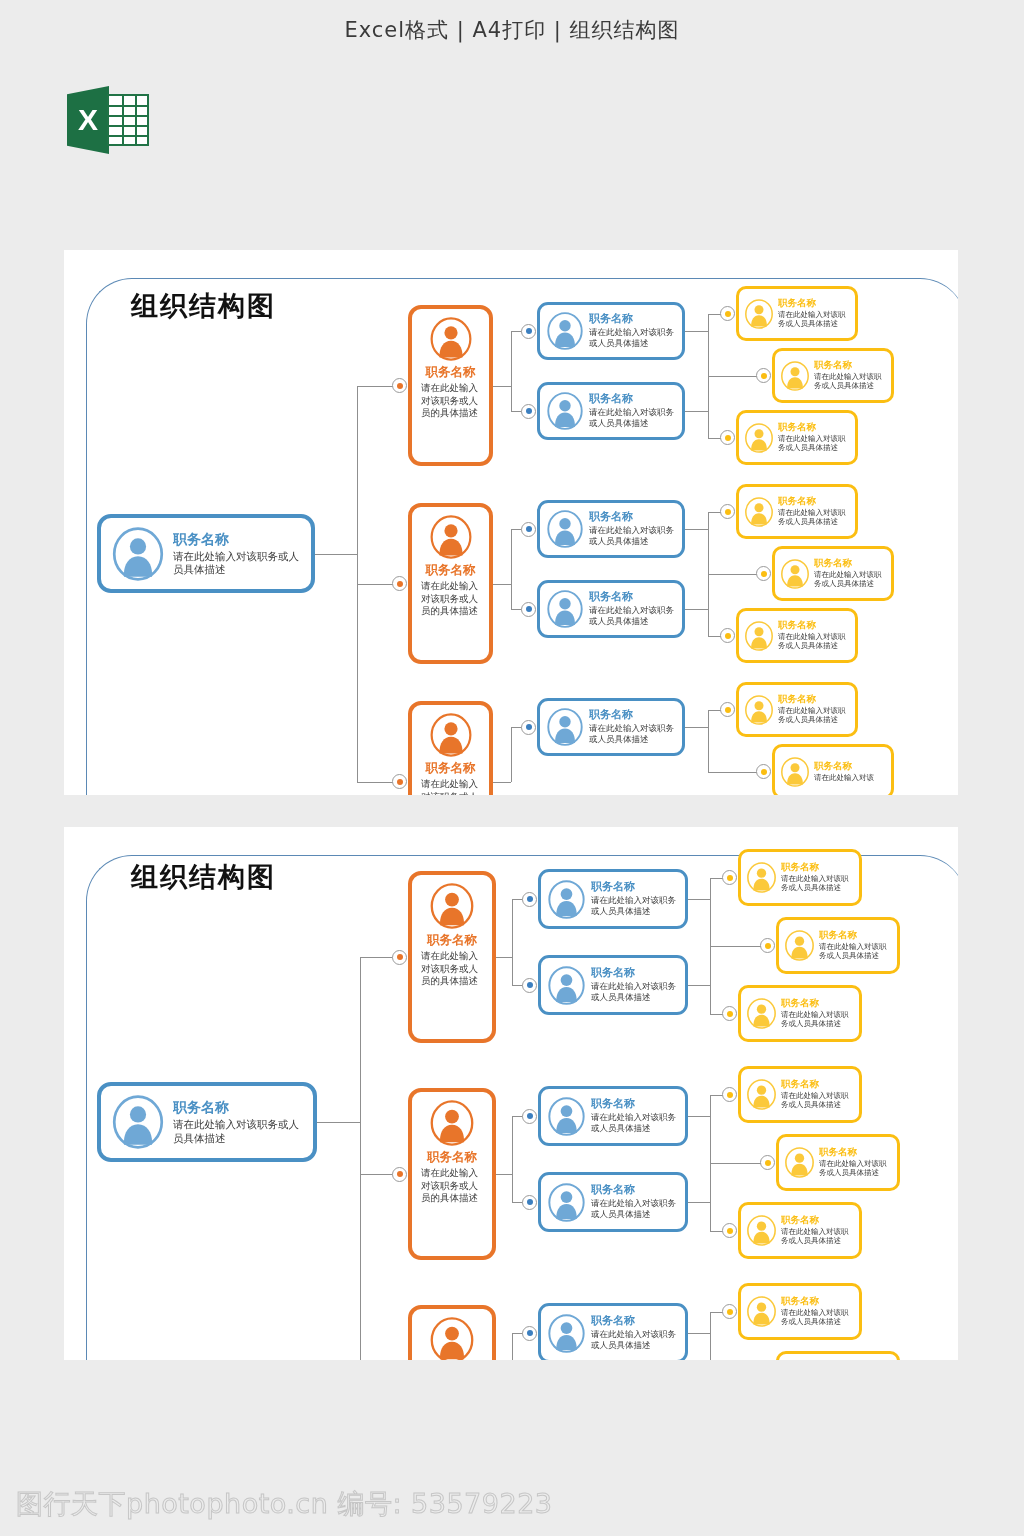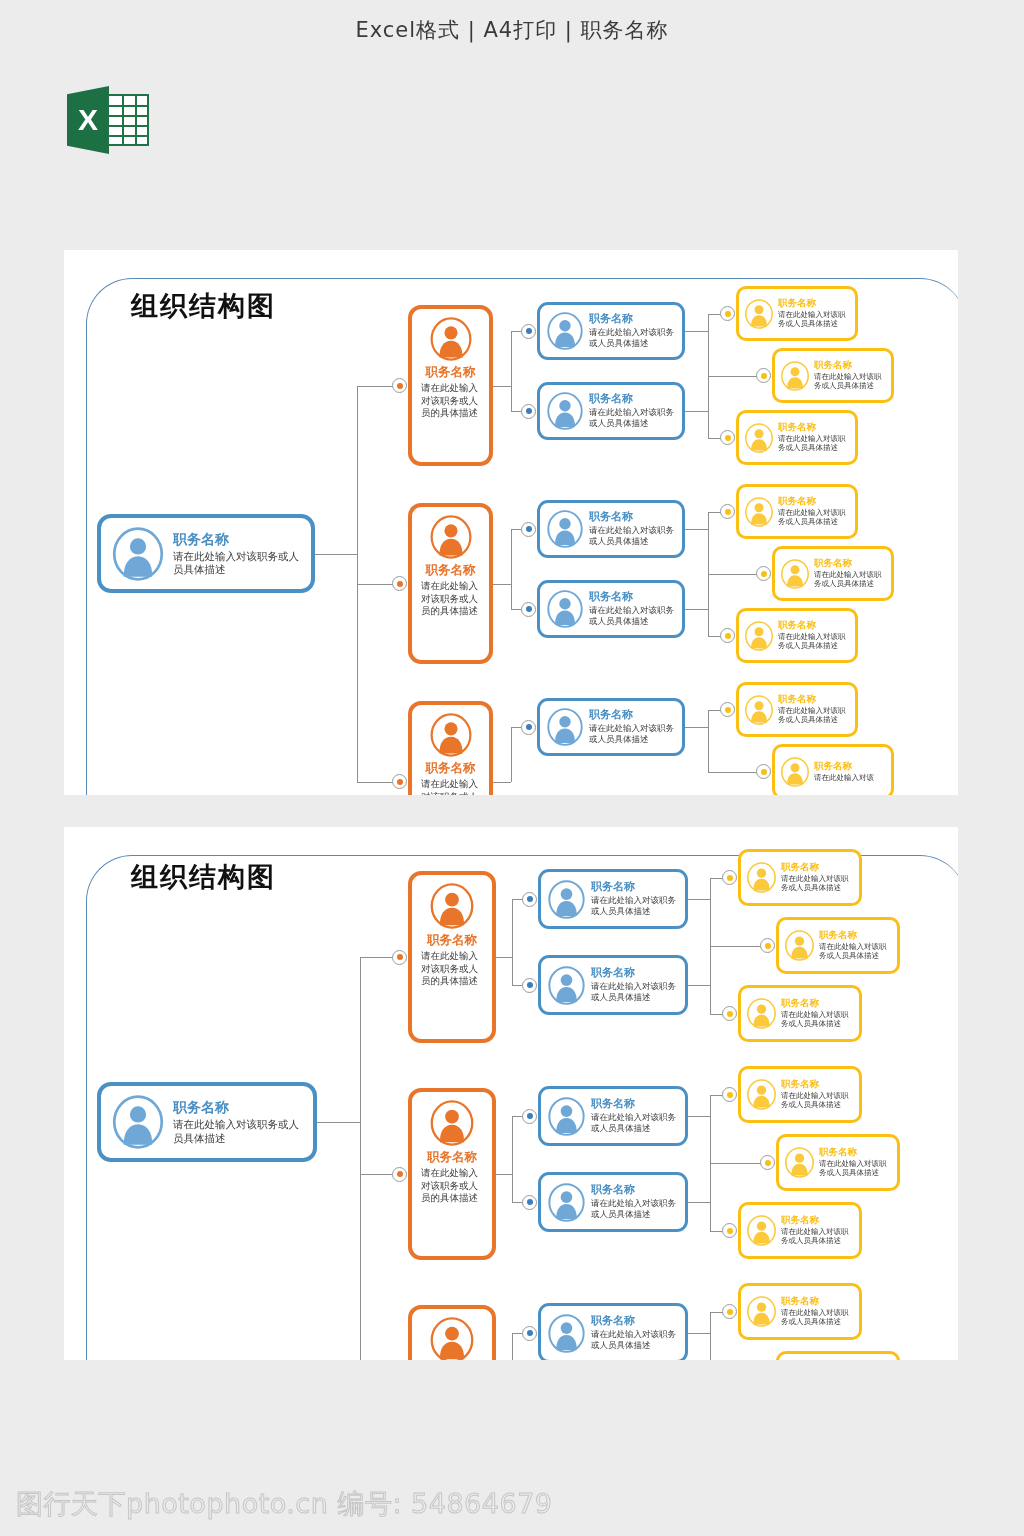--- a/index.html
+++ b/index.html
@@ -232,21 +232,21 @@
     <div class="sheet">
       <div class="vgrid" style="left:13px;top:0;width:2px;height:100%"></div>
       <div class="vgrid" style="left:26px;top:0;width:2px;height:100%"></div>
       <div class="hgrid" style="left:0;top:9px;width:100%;height:2px"></div>
       <div class="hgrid" style="left:0;top:19px;width:100%;height:2px"></div>
       <div class="hgrid" style="left:0;top:29px;width:100%;height:2px"></div>
       <div class="hgrid" style="left:0;top:39px;width:100%;height:2px"></div>
     </div>
     <div class="leaf-x">X</div>
   </div>
-  <div class="subtitle">Excel格式 | A4打印 | 职务名称</div>
+  <div class="subtitle">Excel格式 | A4打印 | 组织结构图</div>
 </div>
 
 <div class="panel" id="panel-1">
   <div class="chart-frame"></div>
   <div class="org-title">组织结构图</div>
   <div id="p1-nodes">
       <div class="node root" style="left:33px;top:264px;width:218px;height:79px">
         <div class="avatar" style="margin-right:8px">
           <span class="av" style="width:54px;height:54px">
             <svg viewBox="0 0 100 100">
@@ -892,13 +892,13 @@
         </div>
         <div class="txt">
           <div class="nm">职务名称</div>
           <div class="ds">请在此处输入对该职务或人员具体描述</div>
         </div>
       </div>
       <div class="node lv4" style="left:712px;top:524px;width:124px;height:57px"></div>
     </div>
 </div>
 
-<div class="watermark">图行天下photophoto.cn 编号: 54864679</div>
+<div class="watermark">图行天下photophoto.cn 编号: 53579223</div>
 
 </body></html>

